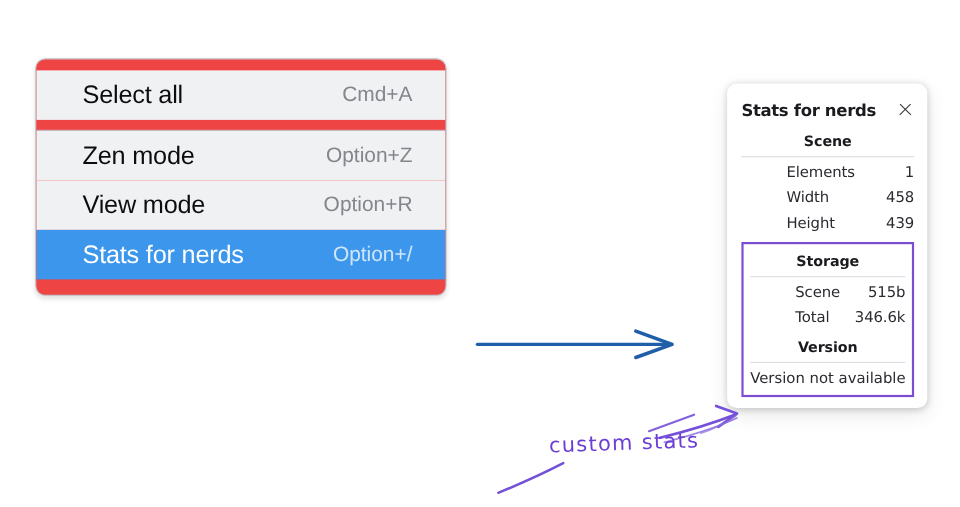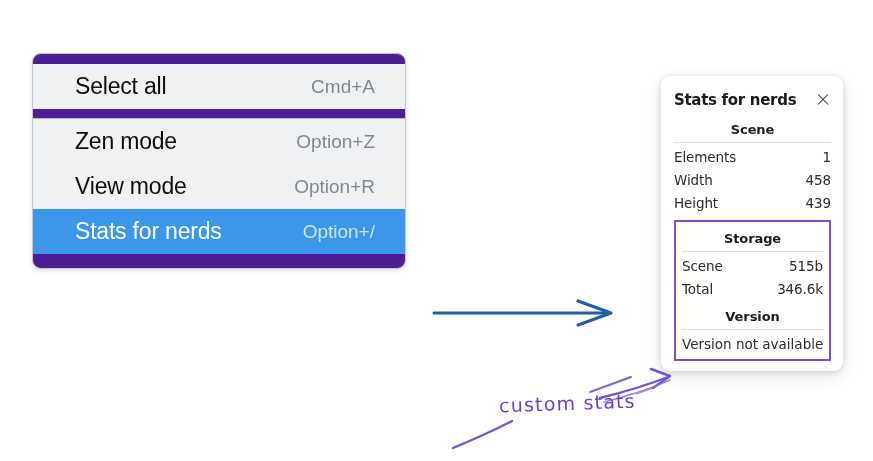--- a/index.html
+++ b/index.html
@@ -16,21 +16,21 @@
     font-family: "Liberation Sans", sans-serif;
     -webkit-font-smoothing: antialiased;
   }
 
   
   #context-menu {
     position: absolute;
     left: 32px;
     top: 53px;
     width: 374px;
-    background: #4c1d95;
+    background: #ef4444;
     border: 1px solid #c3c7cd;
     border-radius: 9px;
     box-shadow: 0 2px 5px rgba(0,0,0,0.12);
     box-sizing: border-box;
     overflow: hidden;
   }
   .menu-pad-top { height: 10px; }
   .menu-pad-bottom { height: 14px; }
 
   .menu-item {
@@ -126,21 +126,21 @@
     margin-bottom: 2px;
   }
   .stat-row {
     display: flex;
     justify-content: space-between;
     align-items: baseline;
     font-size: 13.5px;
     color: #2a2a30;
     padding: 3.5px 0;
   }
-  .stat-key { letter-spacing: -0.1px; }
+  .stat-key { letter-spacing: -0.1px; margin-left: 41px; }
   .stat-val { letter-spacing: -0.1px; }
   .single-row {
     font-size: 13.5px;
     color: #2a2a30;
     padding: 4px 0 2px 0;
     white-space: nowrap;
   }
 
   
   #custom-stats-box {

